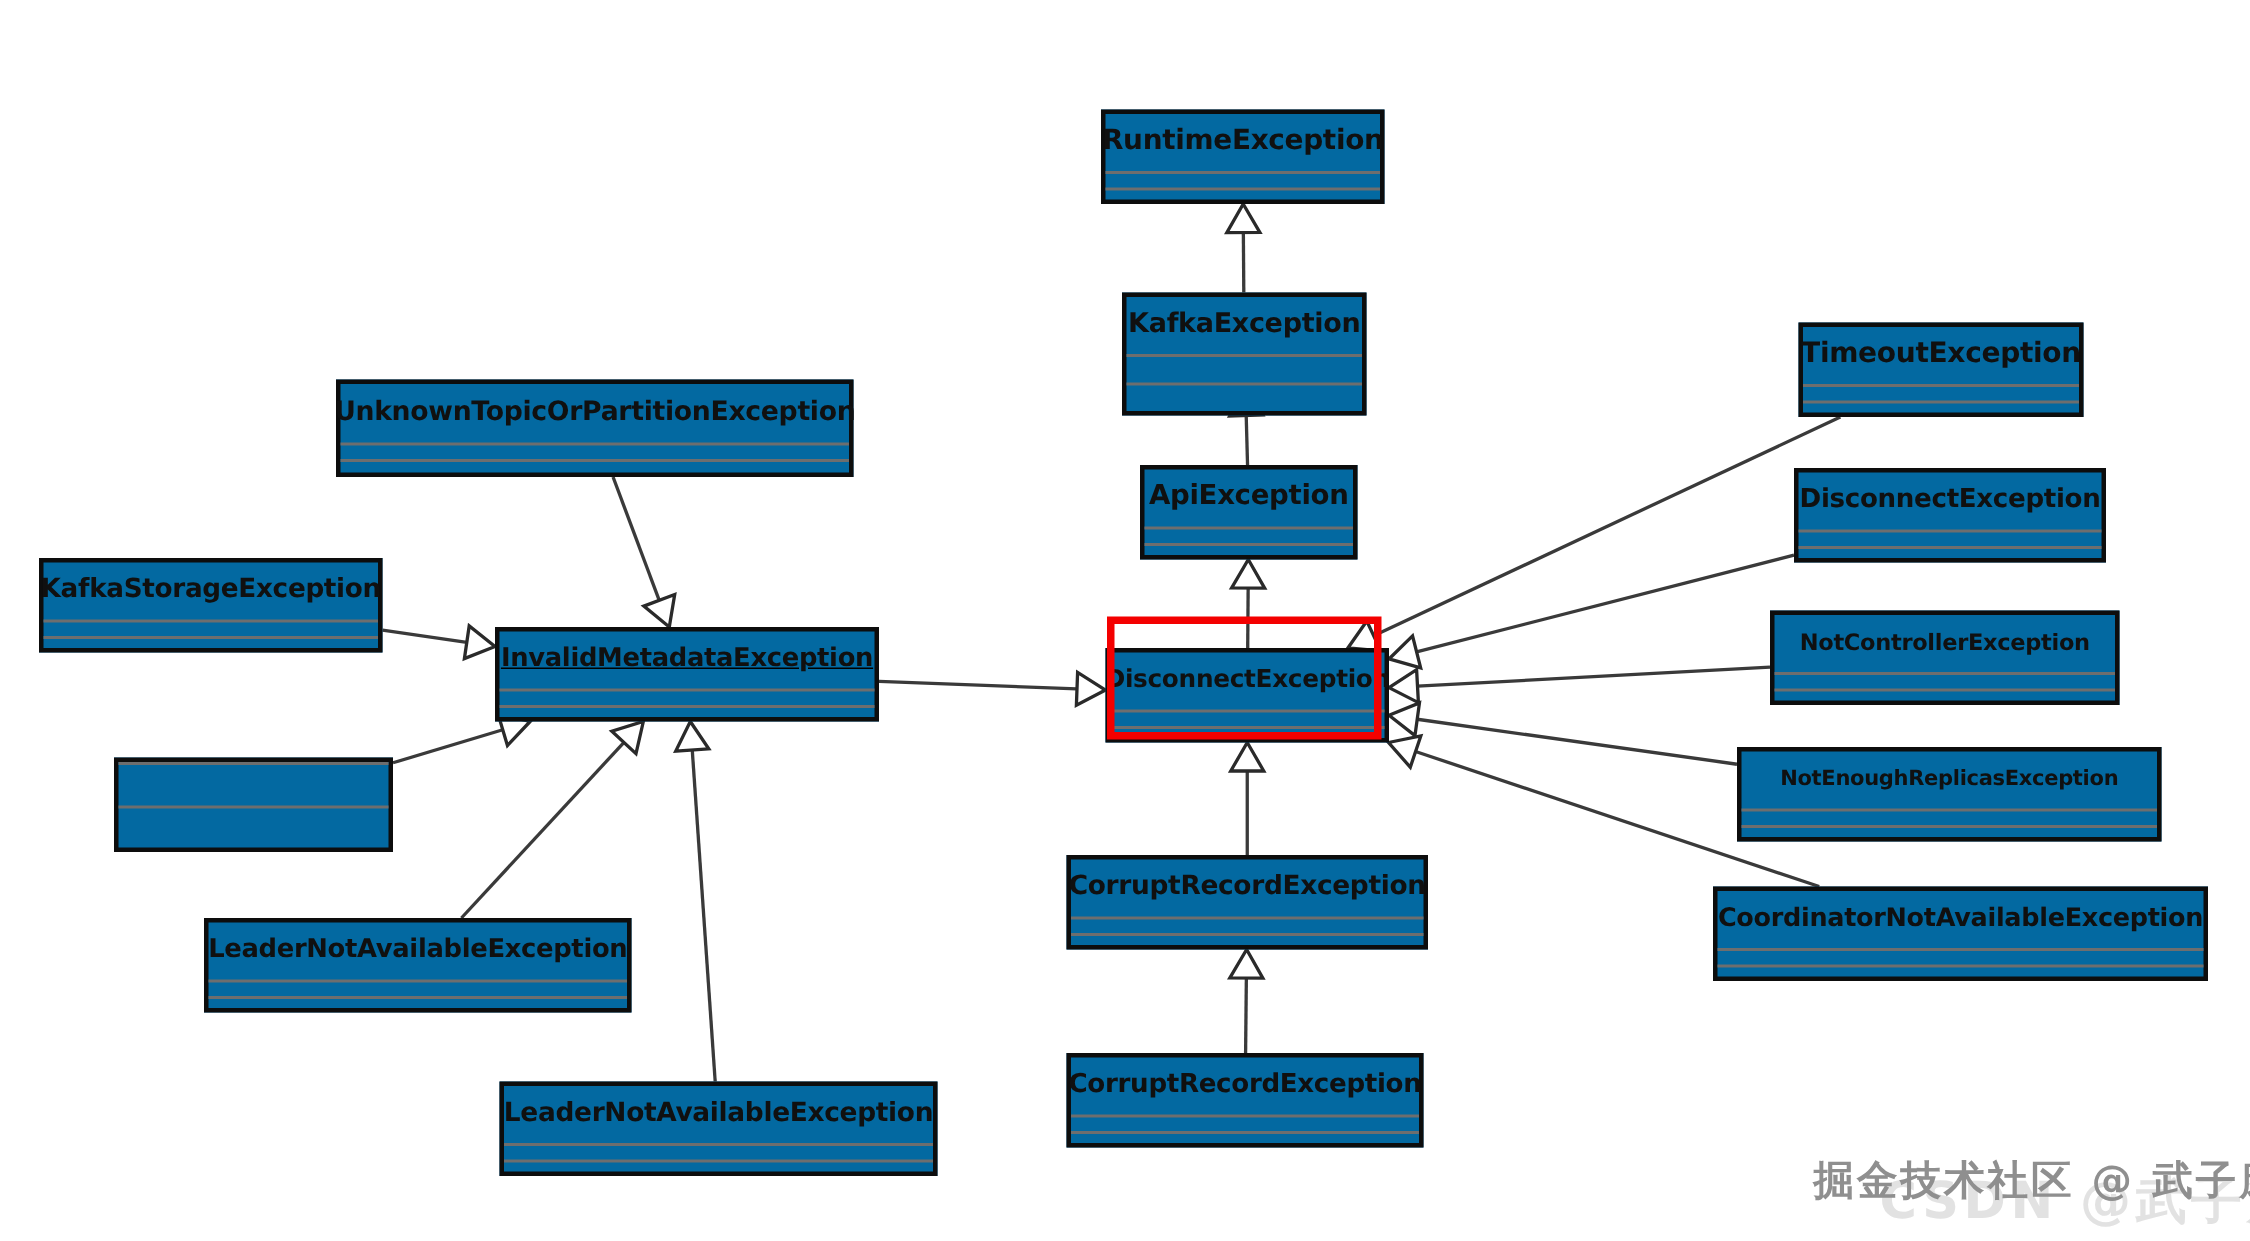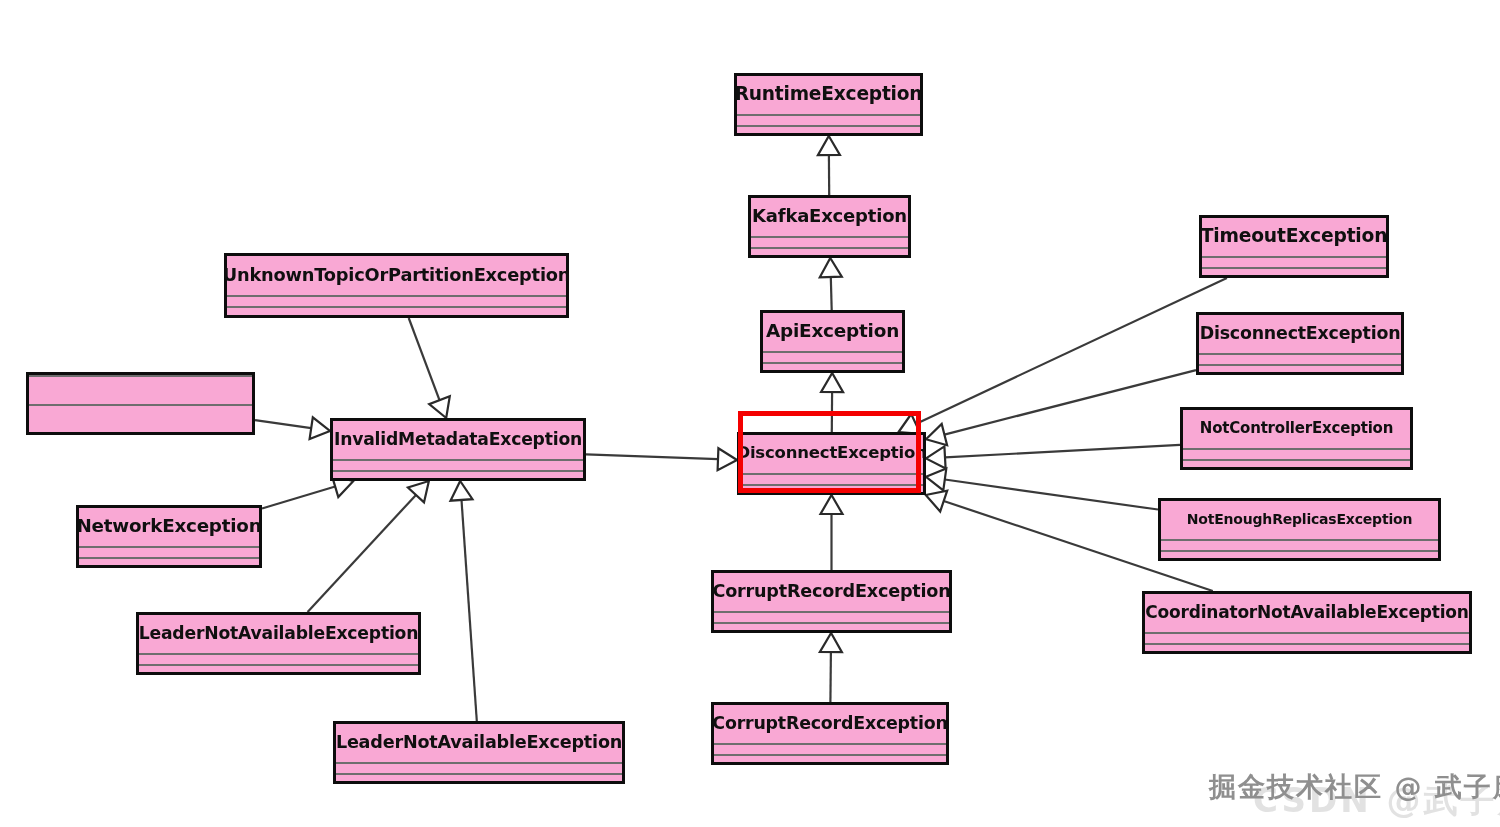--- a/index.html
+++ b/index.html
@@ -18,21 +18,21 @@
   #edge-layer {
     position: absolute;
     left: 0; top: 0;
     width: 1500px;
     height: 827px;
     pointer-events: none;
   }
   .uml-class {
     position: absolute;
     box-sizing: border-box;
-    background: #f9a8d4;
+    background: #0369a1;
     border: 3px solid #0d0d0d;
     display: flex;
     flex-direction: column;
     z-index: 5;
     text-align: center;
   }
   .uml-name {
     flex: 0 0 auto;
     display: flex;
     align-items: center;
@@ -118,51 +118,51 @@
         <polygon points="831.1,633.0 841.9,652.1 819.9,651.9"></polygon>
       </g>
   </svg>
 
   <div id="class-layer">
       <div class="uml-class" style="left: 734px; top: 73px; width: 189px; height: 63px; border-color: rgb(13, 13, 13);">
         <div class="uml-name" style="font-size: 18.6px; height: 31.5px;">RuntimeException</div>
         <div class="uml-compartment" style="border-top-color: rgb(110, 110, 110);"></div>
         <div class="uml-compartment" style="border-top-color: rgb(110, 110, 110);"></div>
       </div>
-      <div class="uml-class" style="left: 748px; top: 195px; width: 163px; height: 63px; border-color: rgb(13, 13, 13);">
+      <div class="uml-class" style="left: 748px; top: 195px; width: 163px; height: 82px; border-color: rgb(13, 13, 13);">
         <div class="uml-name" style="font-size: 18px; height: 31.5px;">KafkaException</div>
         <div class="uml-compartment" style="border-top-color: rgb(110, 110, 110);"></div>
         <div class="uml-compartment" style="border-top-color: rgb(110, 110, 110);"></div>
       </div>
       <div class="uml-class" style="left: 760px; top: 310px; width: 145px; height: 63px; border-color: rgb(13, 13, 13);">
         <div class="uml-name" style="font-size: 18.4px; height: 31.5px;">ApiException</div>
         <div class="uml-compartment" style="border-top-color: rgb(110, 110, 110);"></div>
         <div class="uml-compartment" style="border-top-color: rgb(110, 110, 110);"></div>
       </div>
       <div class="uml-class" style="left: 737px; top: 432px; width: 189px; height: 63px; border-color: rgb(13, 13, 13);">
         <div class="uml-name" style="font-size: 16.5px; height: 31.5px;">DisconnectException</div>
         <div class="uml-compartment" style="border-top-color: rgb(110, 110, 110);"></div>
         <div class="uml-compartment" style="border-top-color: rgb(110, 110, 110);"></div>
       </div>
       <div class="uml-class" style="left: 224px; top: 253px; width: 345px; height: 65px; border-color: rgb(13, 13, 13);">
         <div class="uml-name" style="font-size: 17.8px; height: 32.5px;">UnknownTopicOrPartitionException</div>
         <div class="uml-compartment" style="border-top-color: rgb(110, 110, 110);"></div>
         <div class="uml-compartment" style="border-top-color: rgb(110, 110, 110);"></div>
       </div>
       <div class="uml-class" style="left: 26px; top: 372px; width: 229px; height: 63px; border-color: rgb(13, 13, 13);">
-        <div class="uml-compartment" style="border-top-color: rgb(110, 110, 110);"></div>
-        <div class="uml-compartment" style="border-top-color: rgb(110, 110, 110);"></div>
-      </div>
-      <div class="uml-class" style="left: 330px; top: 418px; width: 256px; height: 63px; border-color: rgb(13, 13, 13);">
+        <div class="uml-name" style="font-size: 17.5px; height: 31.5px;">KafkaStorageException</div>
+        <div class="uml-compartment" style="border-top-color: rgb(110, 110, 110);"></div>
+        <div class="uml-compartment" style="border-top-color: rgb(110, 110, 110);"></div>
+      </div>
+      <div class="uml-class" style="left: 330px; top: 418px; width: 256px; height: 63px; border-color: rgb(13, 13, 13); text-decoration: underline;">
         <div class="uml-name" style="font-size: 17.2px; height: 31.5px;">InvalidMetadataException</div>
         <div class="uml-compartment" style="border-top-color: rgb(110, 110, 110);"></div>
         <div class="uml-compartment" style="border-top-color: rgb(110, 110, 110);"></div>
       </div>
       <div class="uml-class" style="left: 76px; top: 505px; width: 186px; height: 63px; border-color: rgb(13, 13, 13);">
-        <div class="uml-name" style="font-size: 18.3px; height: 31.5px;">NetworkException</div>
         <div class="uml-compartment" style="border-top-color: rgb(110, 110, 110);"></div>
         <div class="uml-compartment" style="border-top-color: rgb(110, 110, 110);"></div>
       </div>
       <div class="uml-class" style="left: 136px; top: 612px; width: 285px; height: 63px; border-color: rgb(13, 13, 13);">
         <div class="uml-name" style="font-size: 17.2px; height: 31.5px;">LeaderNotAvailableException</div>
         <div class="uml-compartment" style="border-top-color: rgb(110, 110, 110);"></div>
         <div class="uml-compartment" style="border-top-color: rgb(110, 110, 110);"></div>
       </div>
       <div class="uml-class" style="left: 333px; top: 721px; width: 292px; height: 63px; border-color: rgb(13, 13, 13);">
         <div class="uml-name" style="font-size: 17.6px; height: 31.5px;">LeaderNotAvailableException</div>

